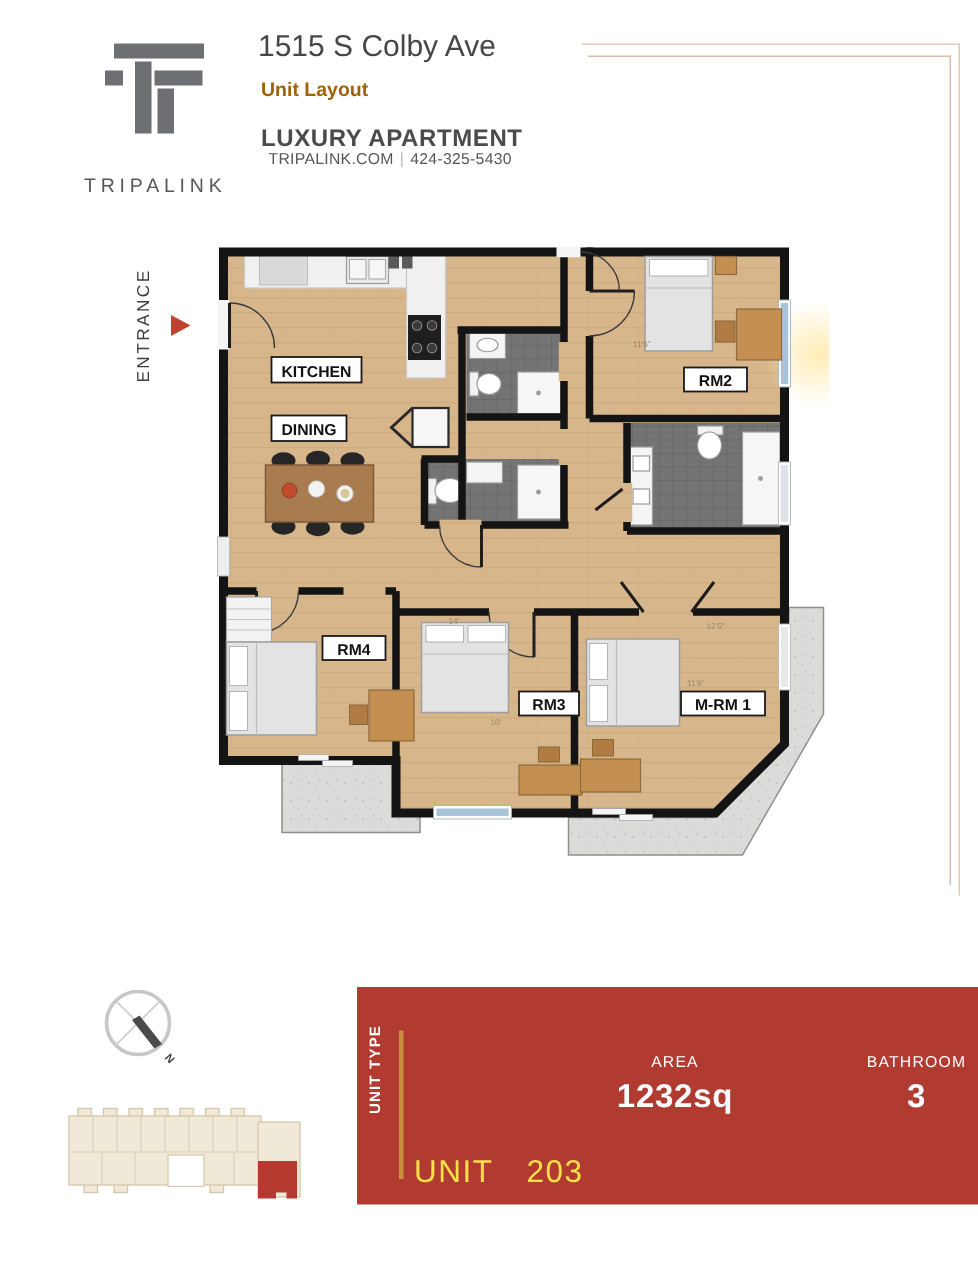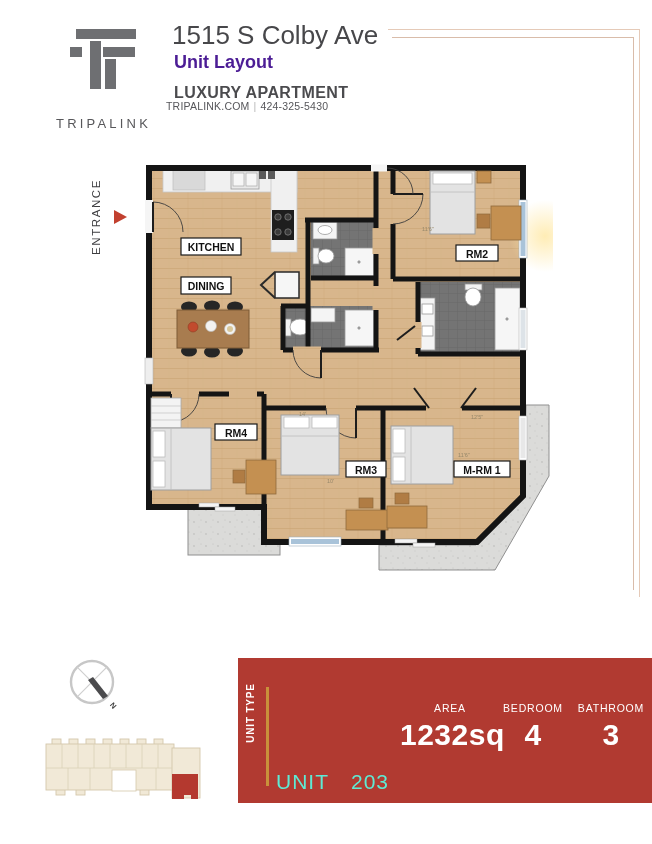--- a/index.html
+++ b/index.html
@@ -13,24 +13,24 @@
   
   .frame-outer { left:388px; top:29px; width:252px; height:568px;
     border-top:1px solid #e5cab8; border-right:1px solid #e5cab8; }
   .frame-inner { left:392px; top:37px; width:242px; height:553px;
     border-top:1px solid #d9bcaa; border-right:1px solid #d9bcaa; }
 
   
   .logo-svg { left:57px; top:20px; }
   .brand { left:56px; top:96px; font-size:13px; letter-spacing:3.2px;
     color:#57575a; font-weight:500;margin-top:20px; }
-  .title { left:172px; top:20px; font-size:26px; font-weight:500; color:#47474a; }
-  .subtitle { left:174px; top:52px; font-size:18px; font-weight:bold; color:#4c1d95; }
+  .title { left:172px; top:20px; font-size:20px; font-weight:500; color:#47474a; }
+  .subtitle { left:174px; top:52px; font-size:13px; font-weight:bold; color:#a16207; }
   .tagline { left:174px; top:84px; font-size:16px; font-weight:bold; color:#4b4b4e; letter-spacing:.4px; }
-  .contact { left:166px; top:100px; font-size:10.5px; color:#56565a; letter-spacing:.2px; }
+  .contact { left:179px; top:100px; font-size:10.5px; color:#56565a; letter-spacing:.2px; }
   .contact .sep { color:#b8b8b8; margin:0 4px; }
 
   
   .entrance-label { left:52px; top:210px; width:90px; height:14px; text-align:center;
     transform:rotate(-90deg); font-size:11.5px; letter-spacing:1.6px; color:#3d3d40; }
   .entrance-arrow { left:114px; top:210px; width:0; height:0;
     border-top:7.5px solid transparent; border-bottom:7.5px solid transparent;
     border-left:13px solid #c2402f; }
 
   
@@ -43,25 +43,25 @@
   
   .banner { left:238px; top:658px; width:414px; height:145px; background:#b13a31; }
   .banner .unit-type-vert { position:absolute; left:-26px; top:48px; width:80px; height:14px;
     transform:rotate(-90deg); text-align:center; color:#ffffff; font-size:10px;
     font-weight:bold; letter-spacing:.8px; white-space:nowrap; }
   .banner .gold-line { position:absolute; left:28px; top:29px; width:3px; height:99px; background:#c9913b; }
   .banner .type-big { position:absolute; left:37px; top:26px; font-size:62px; font-weight:800;
     letter-spacing:-3px; color:#ffffff; line-height:1; }
   .banner .stat { position:absolute; top:44px; text-align:center; color:#ffffff; }
   .banner .stat .lbl { font-size:10.5px; font-weight:normal; letter-spacing:.8px; }
-  .banner .stat .val { font-size:30px; font-weight:bold; margin-top:4px; letter-spacing:.5px; }
+  .banner .stat .val { font-size:22px; font-weight:bold; margin-top:4px; letter-spacing:.5px; }
   .banner .stat-area { left:162px; width:100px; }
   .banner .stat-bed  { left:252px; width:86px; }
   .banner .stat-bath { left:327px; width:92px; }
-  .banner .unit-row { position:absolute; left:38px; top:112px; color:#5eead4;
+  .banner .unit-row { position:absolute; left:38px; top:112px; color:#fde047;
     font-size:21px; font-weight:400; letter-spacing:1px; }
   .banner .unit-row .num { margin-left:22px; }
 </style>
 </head>
 <body>
 
 <div class="abs frame-outer"></div>
 <div class="abs frame-inner"></div>
 
 <svg class="abs logo-svg" width="84" height="74">
@@ -337,24 +337,20 @@
   <polygon points="128,46 154,46 154,71 147,71 147,67 140,67 140,71 128,71" fill="#b4392f"></polygon>
 </svg>
 
 <div class="abs banner">
   <div class="unit-type-vert">UNIT TYPE</div>
   <div class="gold-line"></div>
   <div class="stat stat-area">
     <div class="lbl">AREA</div>
     <div class="val">1232sq</div>
   </div>
-  <div class="stat stat-bed">
-    <div class="lbl">BEDROOM</div>
-    <div class="val">4</div>
-  </div>
   <div class="stat stat-bath">
     <div class="lbl">BATHROOM</div>
     <div class="val">3</div>
   </div>
   <div class="unit-row">
     <span>UNIT</span><span class="num">203</span>
   </div>
 </div>
 
 </body></html>

